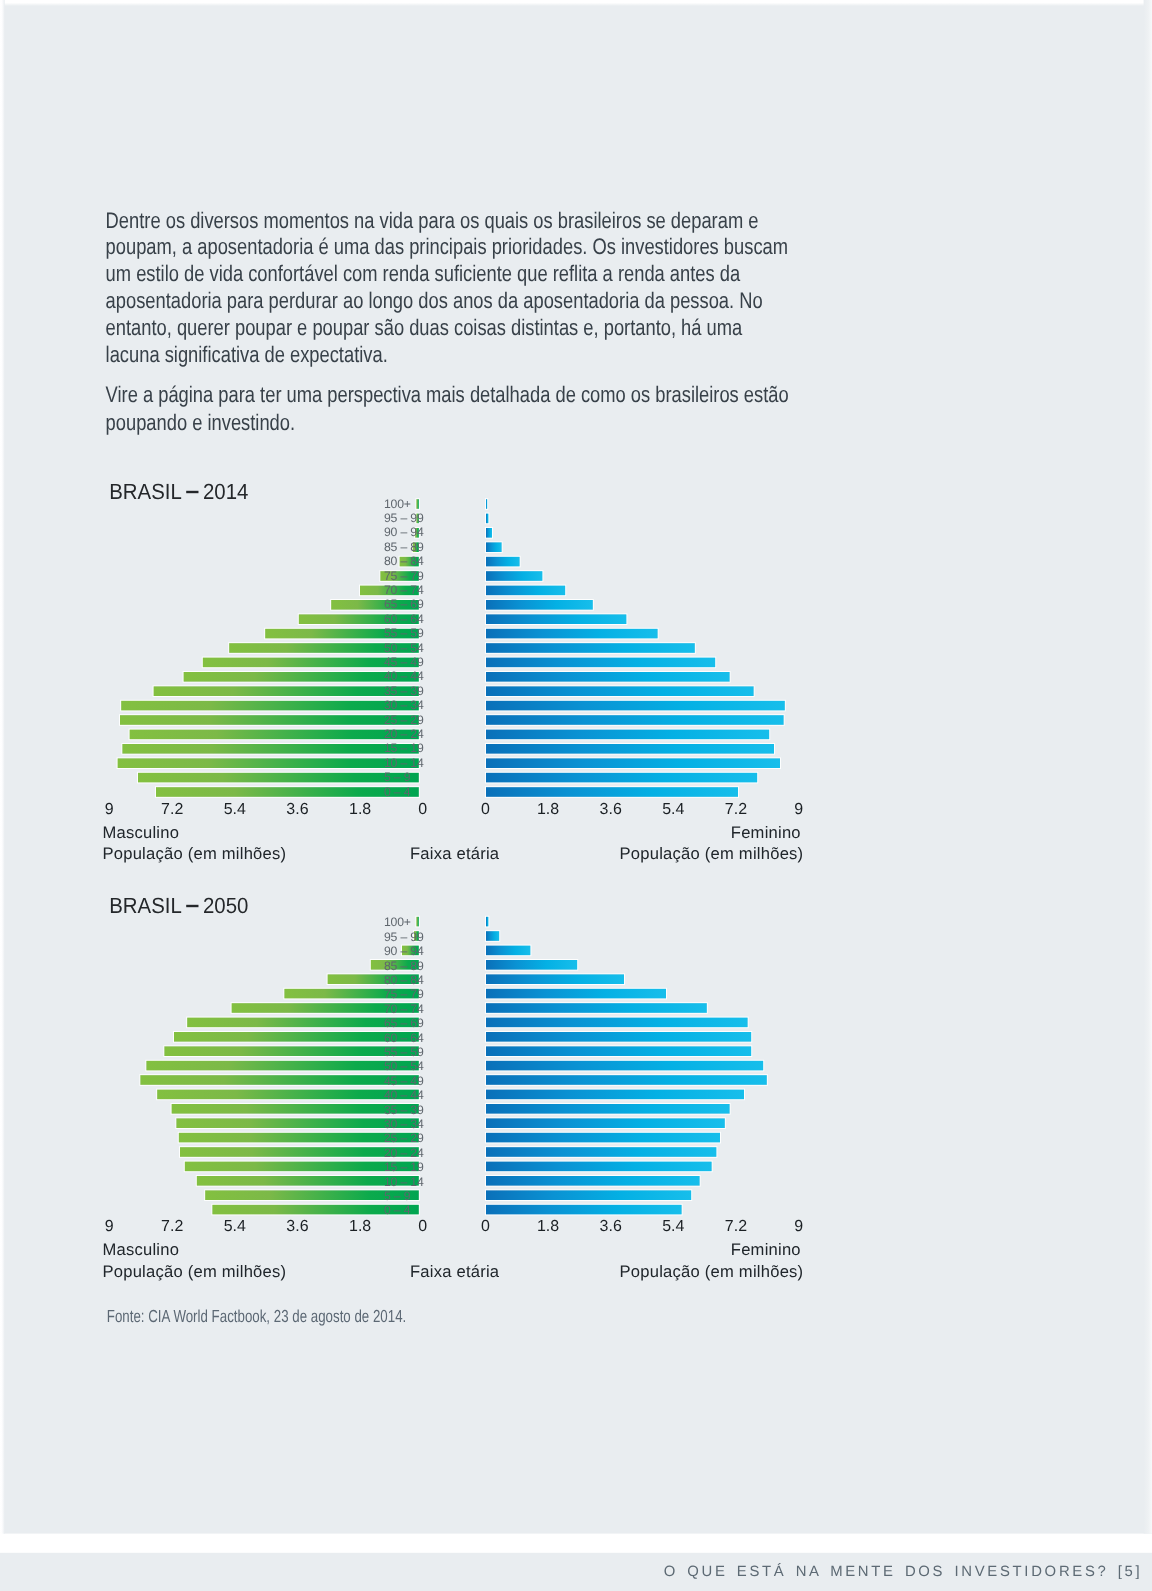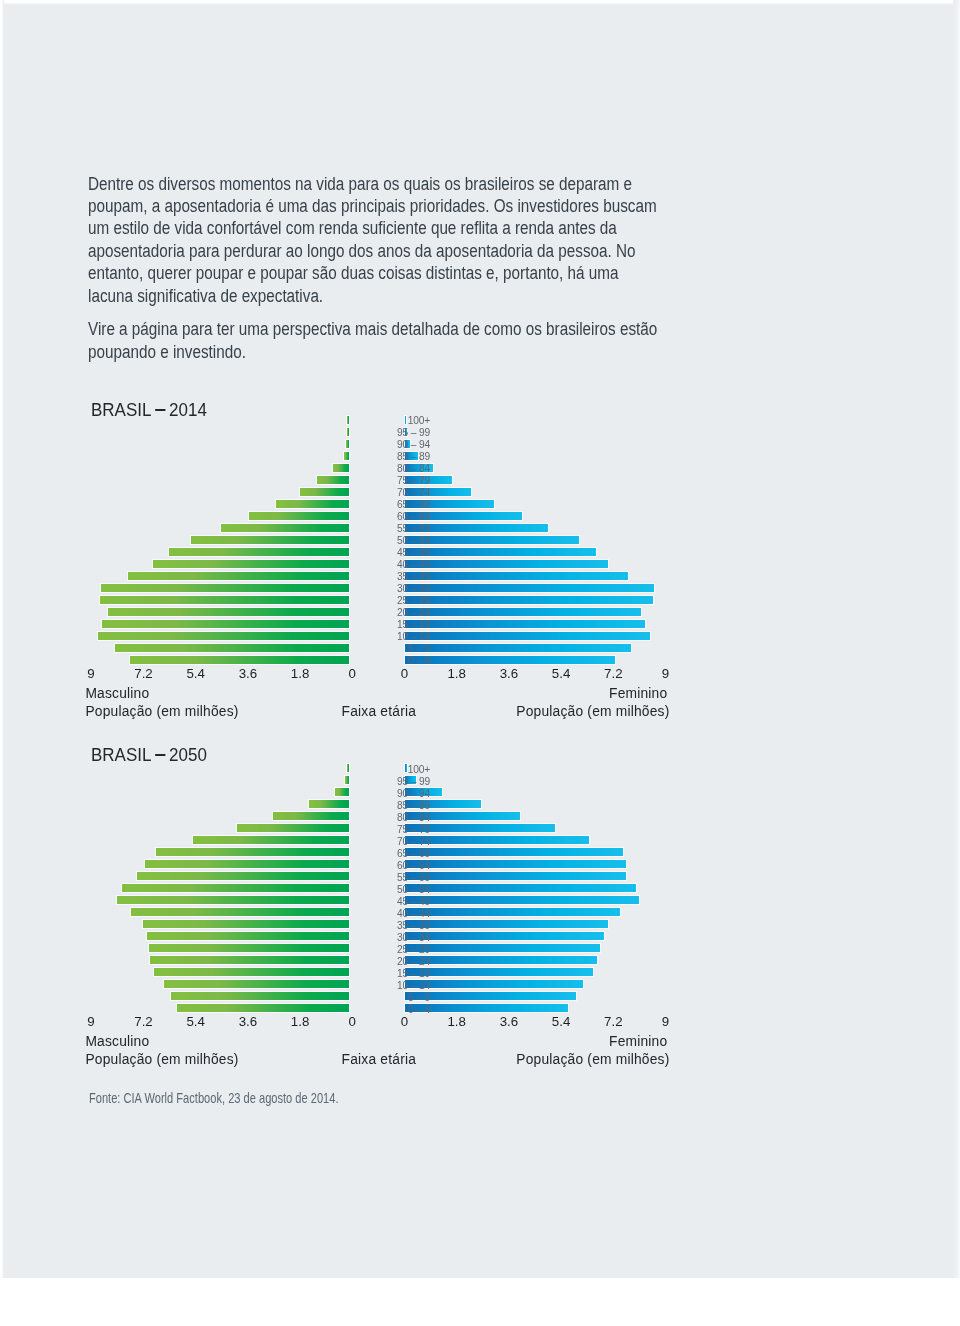--- a/index.html
+++ b/index.html
@@ -31,22 +31,22 @@
 
   .chart{position:absolute;left:0;top:0;width:960px;}
   .chart-title{position:absolute;left:91px;font-size:18.3px;letter-spacing:0px;
      color:#24272a;white-space:nowrap;transform:scaleX(0.93);transform-origin:left top;}
   .tdash{display:inline-block;width:10.2px;height:2.1px;background:#24272a;
      vertical-align:middle;margin:0 4.4px 1.7px 4.4px;}
   .plot{position:absolute;left:0;top:0;width:960px;height:260px;}
   .bar{position:absolute;height:8.2px;box-shadow:0 0 0 0.85px rgba(255,255,255,0.9);}
   .bar.m{background:linear-gradient(to right,#83c040 0%,#7cb948 30%,#0caa4c 77%,#00a551 100%);}
   .bar.f{background:linear-gradient(to right,#0a70b9 0%,#0a92d3 33%,#04b0e4 66%,#17beeb 100%);}
-  .agelbl{position:absolute;font-size:10.2px;color:#5f666d;text-align:right;
-     width:100px;left:330px;white-space:nowrap;line-height:8.2px;letter-spacing:-0.15px;}
+  .agelbl{position:absolute;font-size:10.2px;color:#5f666d;text-align:left;
+     width:100px;left:320px;white-space:nowrap;line-height:8.2px;letter-spacing:-0.15px;}
   .tick{position:absolute;font-size:13.3px;color:#1b2024;text-align:center;
      width:60px;white-space:nowrap;}
   .axlabel{position:absolute;font-size:13.8px;letter-spacing:0.2px;color:#20262b;white-space:nowrap;}
   .source{position:absolute;left:89.3px;font-size:14.5px;color:#5c6874;white-space:nowrap;
      transform:scaleX(0.765);transform-origin:left top;}
 </style>
 </head>
 <body>
 
 <div class="page">
@@ -229,13 +229,16 @@
     <div class="axlabel" style="left:85.4px;top:1033.5px;">Masculino</div>
     <div class="axlabel" style="left:609px;top:1033.5px;">Feminino</div>
     <div class="axlabel" style="left:85.4px;top:1051.5px;">População (em milhões)</div>
     <div class="axlabel" style="left:341.6px;top:1051.5px;">Faixa etária</div>
     <div class="axlabel" style="left:516.3px;top:1051.5px;">População (em milhões)</div>
   </div>
 
     <div class="source" style="top:1089.5px;">Fonte: CIA World Factbook, 23 de agosto de 2014.</div>
   </div>
 
+  <div class="footerband">
+    <div class="footer-text">O QUE ESTÁ NA MENTE DOS INVESTIDORES? [5]</div>
+  </div>
 </div>
 
 </body></html>

